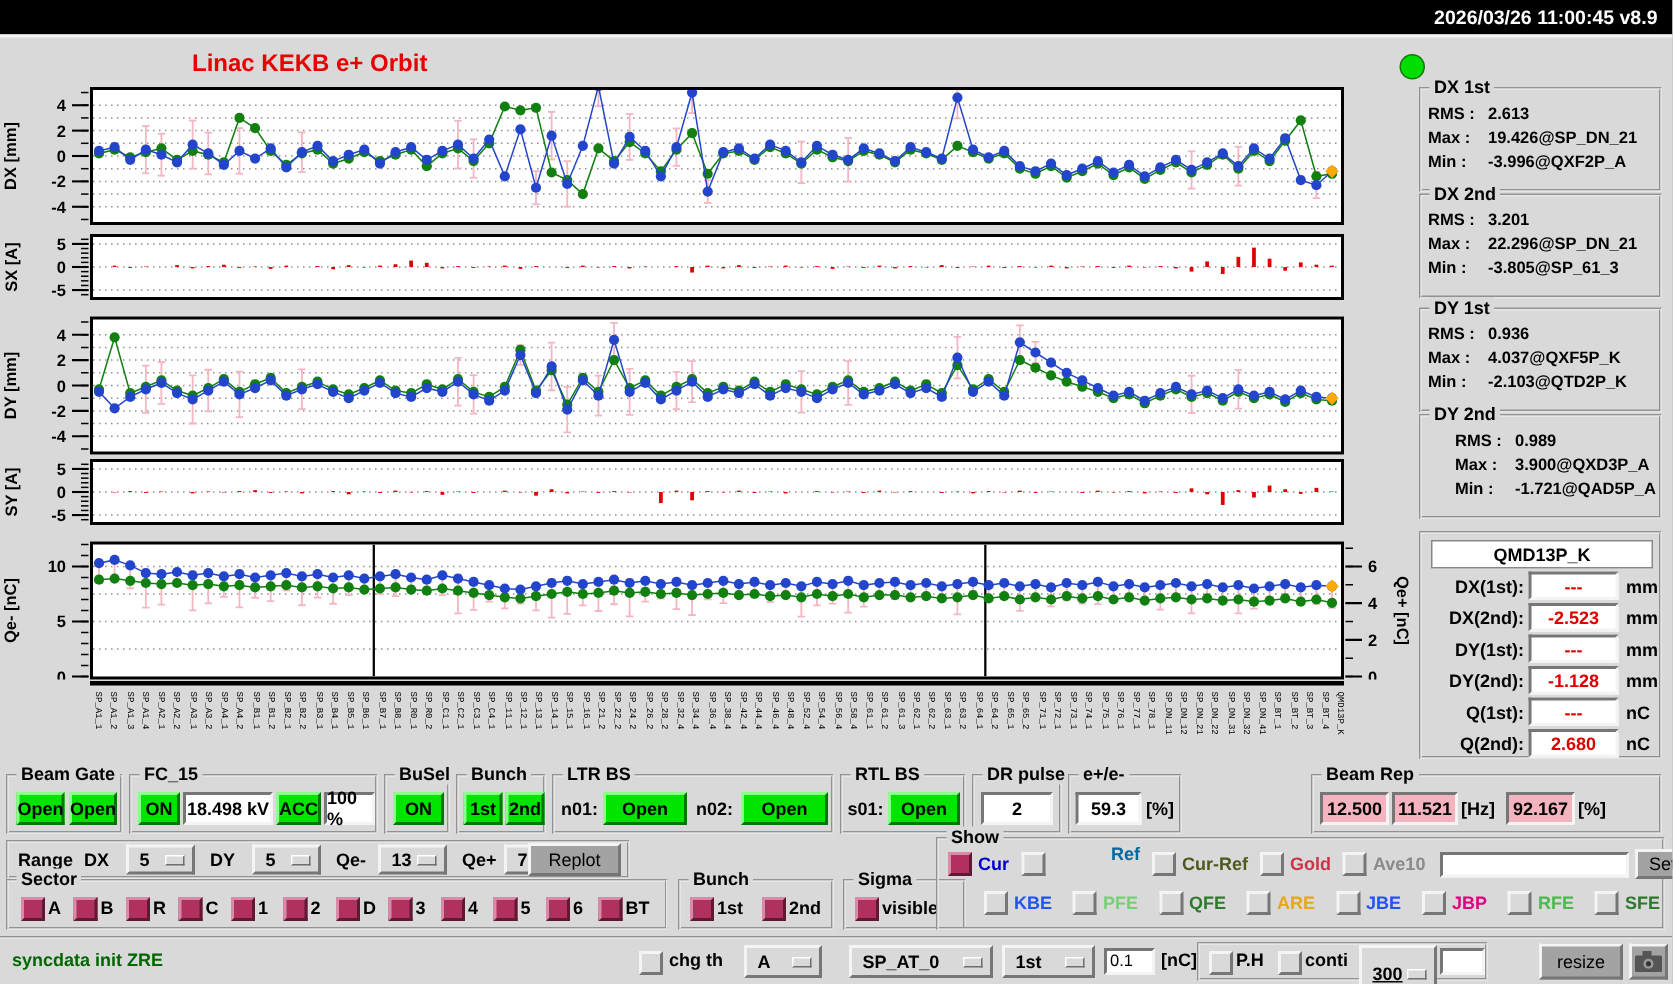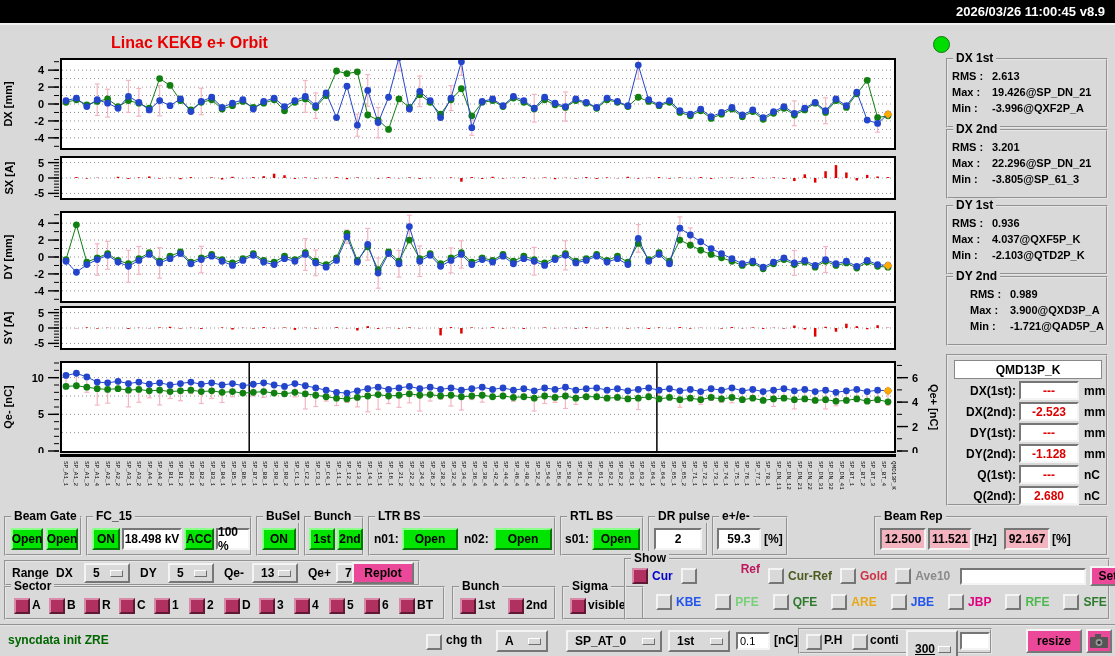--- a/index.html
+++ b/index.html
@@ -2,32 +2,32 @@
 <html><head>
 <meta charset="utf-8">
 <style>
   html,body{margin:0;padding:0;background:#bfbfbf;}
   #root{position:relative;width:1115px;height:656px;background:#d9d9d9;overflow:hidden;
         font-family:"Liberation Sans",sans-serif;-webkit-font-smoothing:none;}
   .topbar{position:absolute;left:0;top:0;width:1115px;height:23px;background:#000;color:#fff;
           font-weight:bold;font-size:13px;line-height:23px;text-align:right;padding-right:10px;box-sizing:border-box;}
   .main{position:absolute;left:0;top:23px;width:1115px;height:633px;background:#d9d9d9;
         border-top:2px solid #f2f2f2;box-sizing:border-box;}
-  .apptitle{position:absolute;left:111px;top:9px;color:#e80000;font-weight:bold;font-size:16px;}
+  .apptitle{position:absolute;left:128px;top:9px;color:#e80000;font-weight:bold;font-size:16px;}
   .led{position:absolute;left:933px;top:11px;width:15px;height:15px;border-radius:50%;
        background:#00dd00;border:1px solid #117711;}
   .timebox{position:absolute;left:955px;top:9px;width:150px;height:18px;background:#fff;
            border:2px solid;border-color:#7a7a7a #f4f4f4 #f4f4f4 #7a7a7a;font-weight:bold;font-size:12px;
            display:flex;align-items:center;justify-content:center;}
   .gb{position:absolute;border:2px groove #e6e6e6;box-sizing:border-box;}
   .gl{position:absolute;top:-9px;left:5px;background:#d9d9d9;padding:0 3px;font-weight:bold;font-size:12px;white-space:nowrap;}
   .gbtn{position:absolute;background:#00e400;border:2px solid;border-color:#8dff8d #077407 #077407 #8dff8d;
         color:#000;font-weight:bold;font-size:12px;display:flex;align-items:center;justify-content:center;box-sizing:border-box;}
-  .btn{position:absolute;background:#ec4899;border:2px solid;border-color:#f4f4f4 #767676 #767676 #f4f4f4;
-       font-weight:bold;font-size:12px;display:flex;align-items:center;justify-content:center;box-sizing:border-box;}
+  .btn{position:absolute;background:#a3a3a3;border:2px solid;border-color:#f4f4f4 #767676 #767676 #f4f4f4;
+       font-weight:normal;font-size:12px;display:flex;align-items:center;justify-content:center;box-sizing:border-box;}
   .vbox{position:absolute;background:#fff;border:2px solid;border-color:#767676 #f4f4f4 #f4f4f4 #767676;
         font-weight:bold;font-size:12px;display:flex;align-items:center;justify-content:center;box-sizing:border-box;}
   .pink{background:#f3b3bf;}
   .dd{position:absolute;background:#d9d9d9;border:2px solid;border-color:#f4f4f4 #767676 #767676 #f4f4f4;
       font-weight:bold;font-size:12px;display:flex;align-items:center;padding-left:7px;box-sizing:border-box;}
   .ddbar{width:11px;height:5px;background:#d9d9d9;border:1px solid;border-color:#fff #6e6e6e #6e6e6e #fff;
          margin-left:auto;margin-right:5px;}
   .chk{width:12px;height:12px;background:#d9d9d9;border:2px solid;border-color:#f4f4f4 #767676 #767676 #f4f4f4;
        box-sizing:content-box;flex:none;}
   .chk.on{background:#b03060;border-color:#da8aa9 #5e1a35 #5e1a35 #da8aa9;}
@@ -1609,21 +1609,21 @@
         <span class="gl">Sigma</span>
         <div class="chk on" style="position: absolute; left: 6px; top: 10px;"></div>
         <span class="lbl" style="position: absolute; left: 24px; top: 10px;">visible</span>
       </div>
       <div class="gb" style="position: absolute; left: 624px; top: 533px; width: 486px; height: 62px;">
         <span class="gl">Show</span>
         <div class="flexrow" style="position: absolute; left: 6px; top: 6px; width: 474px; height: 20px;">
           <div class="chk on"></div>
           <span class="lbl" style="color: rgb(0, 0, 204); margin: 0px 8px 0px 4px;">Cur</span>
           <div class="chk"></div>
-          <span class="lbl" style="color: #be185d; margin: 0px 8px 14px 4px; padding-left: 40px;">Ref</span>
+          <span class="lbl" style="color: #0369a1; margin: 0px 8px 14px 4px; padding-left: 40px;">Ref</span>
           <div class="chk"></div>
           <span class="lbl" style="color: rgb(76, 90, 30); margin: 0px 8px 0px 4px;">Cur-Ref</span>
           <div class="chk"></div>
           <span class="lbl" style="color: rgb(204, 51, 68); margin: 0px 8px 0px 4px;">Gold</span>
           <div class="chk"></div>
           <span class="lbl" style="color: rgb(138, 138, 138); margin: 0px 8px 0px 4px;">Ave10</span>
           <input class="tki" style="width: 126px; height: 17px; margin-left: 2px;">
           <div class="btn" style="position: static; width: 58px; height: 20px; margin-left: 4px; flex: 0 0 auto;">Set Ref</div>
         </div>
         <div class="flexrow" style="position: absolute; left: 6px; top: 32px; width: 474px; height: 20px; padding-left: 24px;">

